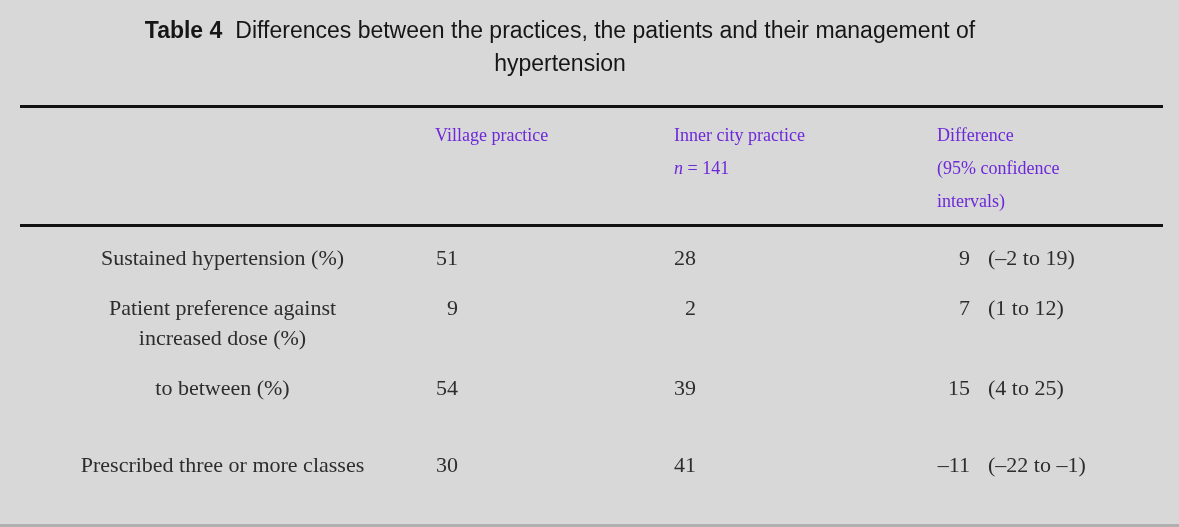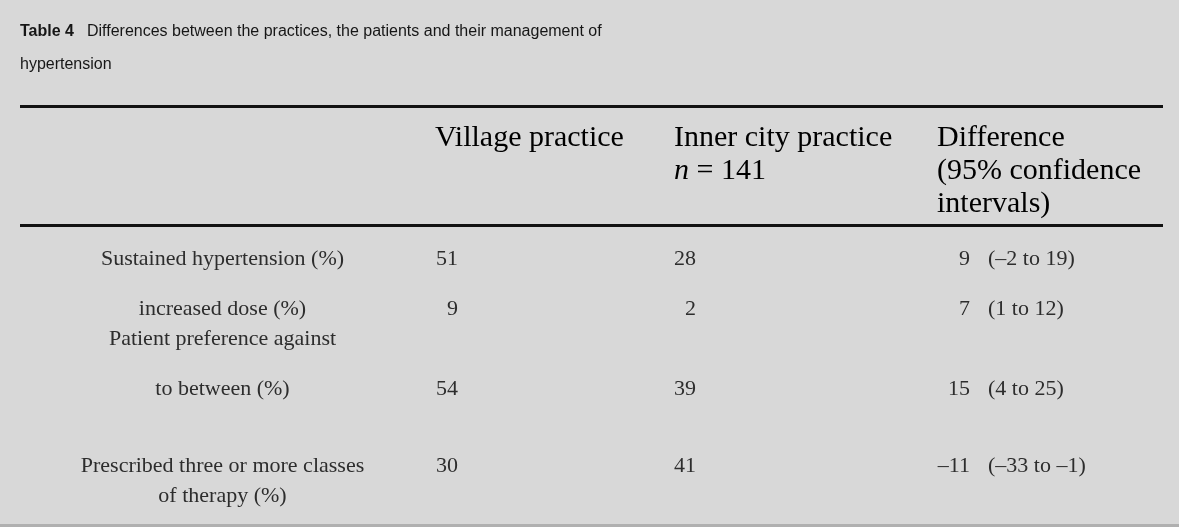--- a/index.html
+++ b/index.html
@@ -12,23 +12,24 @@
     font-family: "Liberation Serif", serif;
     color: #2d2d2d;
   }
   
   .caption {
     position: absolute;
     left: 20px;
     top: 14px;
     width: 1080px;
     font-family: "Liberation Sans", sans-serif;
-    font-size: 16px;
+    font-size: 23px;
     line-height: 33px;
     color: #161616;
+    text-align: center;
   }
   .caption .cap-label { font-weight: bold; margin-right: 13px; }
   
   .rule {
     position: absolute;
     left: 20px;
     width: 1143px;
     height: 3px;
     background: #121212;
   }
@@ -37,23 +38,23 @@
   .rule-bottom-faint {
     position: absolute;
     left: 0; top: 524px;
     width: 1179px; height: 3px;
     background: #b0b0b0;
   }
   
   .hdr {
     position: absolute;
     top: 119px;
-    font-size: 30px;
+    font-size: 18px;
     line-height: 33px;
-    color: #000000;
+    color: #6d28d9;
   }
   .hdr-village { left: 435px; width: 230px; }
   .hdr-inner   { left: 674px; width: 250px; }
   .hdr-diff    { left: 937px; width: 230px; }
   .ital { font-style: italic; }
   
   .row {
     position: absolute;
     left: 0;
     width: 1179px;
@@ -116,42 +117,41 @@
       <div>Sustained hypertension (%)</div>
       <div></div>
     </div>
     <span class="num-box village-num">51</span>
     <span class="num-box inner-num">28</span>
     <span class="diff-cell"><span class="diff-num">9</span><span class="diff-ci">(–2 to 19)</span></span>
   </div>
 
   <div class="row row-2">
     <div class="label">
+      <div>Patient preference against</div>
       <div>increased dose (%)</div>
-      <div>Patient preference against</div>
     </div>
     <span class="num-box village-num">9</span>
     <span class="num-box inner-num">2</span>
     <span class="diff-cell"><span class="diff-num">7</span><span class="diff-ci">(1 to 12)</span></span>
   </div>
 
   <div class="row row-3">
     <div class="label">
       <div>to between (%)</div>
     </div>
     <span class="num-box village-num">54</span>
     <span class="num-box inner-num">39</span>
     <span class="diff-cell"><span class="diff-num">15</span><span class="diff-ci">(4 to 25)</span></span>
   </div>
 
   <div class="row row-4">
     <div class="label">
       <div>Prescribed three or more classes</div>
-      <div>of therapy (%)</div>
     </div>
     <span class="num-box village-num">30</span>
     <span class="num-box inner-num">41</span>
-    <span class="diff-cell"><span class="diff-num">–11</span><span class="diff-ci">(–33 to –1)</span></span>
+    <span class="diff-cell"><span class="diff-num">–11</span><span class="diff-ci">(–22 to –1)</span></span>
   </div>
 
   <div class="rule-bottom-faint"></div>
 
 </div>
 
 </body></html>

